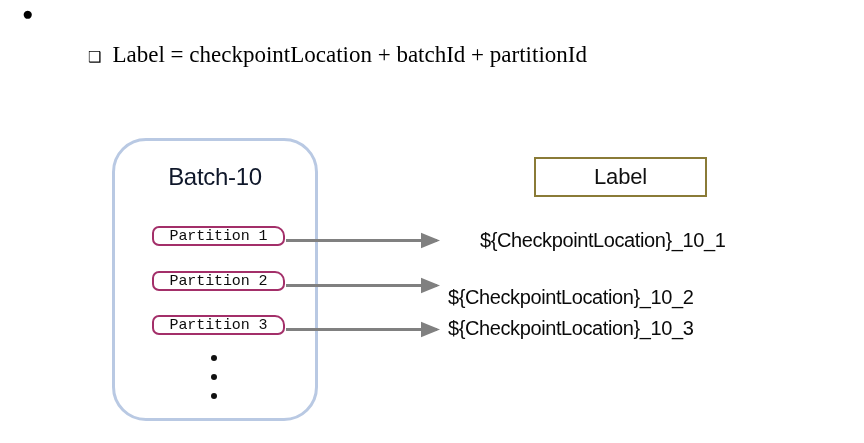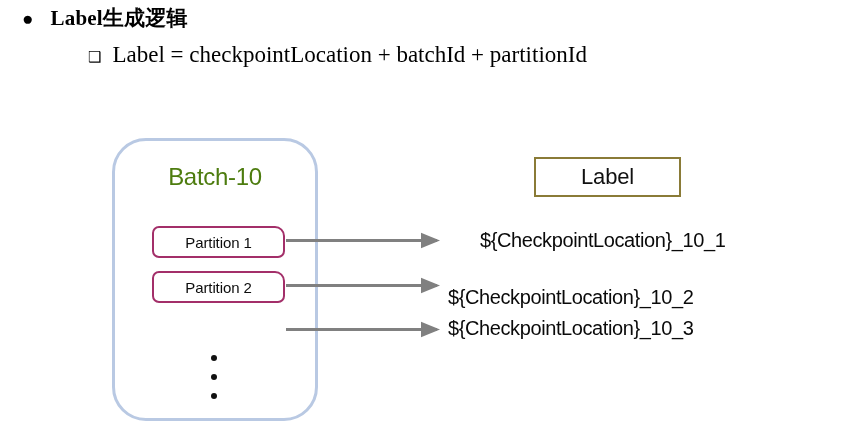--- a/index.html
+++ b/index.html
@@ -81,39 +81,40 @@
   }
 
   .batch-title {
     position: absolute;
     left: 112px;
     top: 163px;
     width: 206px;
     text-align: center;
     font-size: 24px;
     letter-spacing: -0.3px;
-    color: #4d7c0f;
+    color: #0f172a;
   }
 
   
   .partition-box {
     position: absolute;
     left: 152px;
     width: 133px;
-    height: 32px;
+    height: 20px;
     box-sizing: border-box;
     border: 2px solid #a32f69;
     background: #ffffff;
     border-radius: 7px 10px 7px 7px;
     display: flex;
     align-items: center;
     justify-content: center;
     font-size: 15px;
     color: #0c0c0c;
     letter-spacing: -0.1px;
+    font-family: Liberation Mono, monospace;
   }
   .p1 { top: 226px; }
   .p2 { top: 271px; }
   .p3 { top: 315px; }
 
   
   .dots {
     position: absolute;
     left: 206px;
     top: 355px;
@@ -139,21 +140,21 @@
     width: 864px;
     height: 443px;
     pointer-events: none;
   }
 
   
   .label-box {
     position: absolute;
     left: 534px;
     top: 157px;
-    width: 147px;
+    width: 173px;
     height: 40px;
     box-sizing: border-box;
     border: 2px solid #8a7b37;
     background: #ffffff;
     display: flex;
     align-items: center;
     justify-content: center;
     font-size: 22px;
     color: #111111;
     letter-spacing: -0.2px;
@@ -170,35 +171,35 @@
   }
   .v1 { top: 229px; margin-left: 32px; }
   .v2 { top: 274px; margin-top: 12px; }
   .v3 { top: 317px; }
 </style>
 </head>
 <body>
 
 <div class="bullet-line-1">
   <span class="bullet-dot">●</span>
-  <span class="bullet-title">Label生成逻辑</span>
 </div>
 
 <div class="bullet-line-2">
   <span class="bullet-square">❑</span>
   <span class="bullet-subtext">Label = checkpointLocation + batchId + partitionId</span>
 </div>
 
 <div class="diagram">
 
   <div class="batch-container"></div>
   <div class="batch-title">Batch-10</div>
 
   <div class="partition-box p1">Partition 1</div>
   <div class="partition-box p2">Partition 2</div>
+  <div class="partition-box p3">Partition 3</div>
 
   <div class="dots">
     <span></span>
     <span></span>
     <span></span>
   </div>
 
   <svg class="arrow-svg" viewBox="0 0 864 443">
     <defs>
       <marker id="ah" markerWidth="7" markerHeight="7" refX="5.4" refY="3" orient="auto" markerUnits="strokeWidth">

